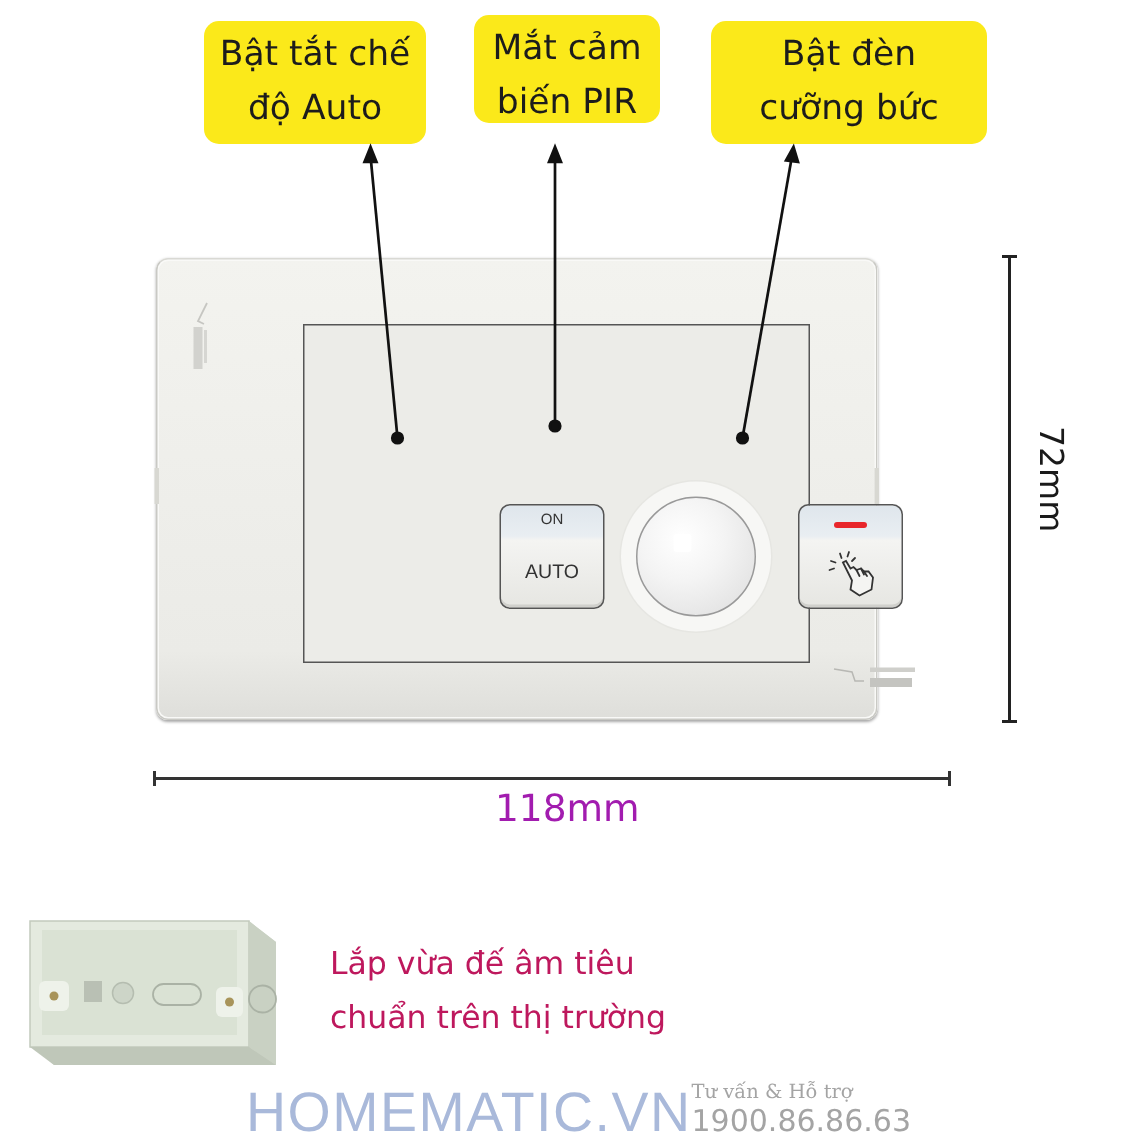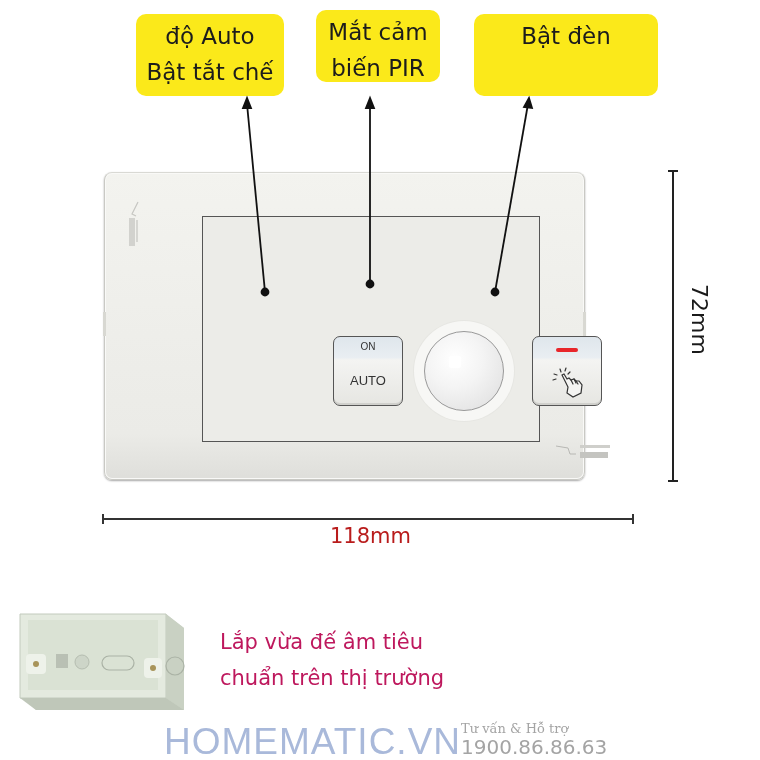--- a/index.html
+++ b/index.html
@@ -46,44 +46,45 @@
   svg.lines { position:absolute; left:0; top:0; width:760px; height:760px; pointer-events:none; }
 
   .dim-v { position:absolute; left:672px; top:170px; width:2px; height:312px; background:#222; }
   .dim-v::before, .dim-v::after { content:""; position:absolute; left:-4px; width:10px; height:2px; background:#222; }
   .dim-v::before { top:0; } .dim-v::after { bottom:0; }
   .dim-v-label { position:absolute; left:672px; top:284px; transform:rotate(90deg); transform-origin:left top;
                  font-size:22px; color:#1a1a1a; width:100px; left:712px; }
   .dim-h { position:absolute; left:102px; top:518px; width:532px; height:2px; background:#333; }
   .dim-h::before, .dim-h::after { content:""; position:absolute; top:-4px; width:2px; height:10px; background:#333; }
   .dim-h::before { left:0; } .dim-h::after { right:0; }
-  .dim-h-label { position:absolute; left:330px; top:524px; font-size:21px; color:#b91c1c; }
+  .dim-h-label { position:absolute; left:330px; top:524px; font-size:25px; color:#a21caf; }
 
   .box-img { position:absolute; left:16px; top:606px; width:172px; height:106px; }
   .note { position:absolute; left:220px; top:624px; font-size:21px; line-height:36px; color:#be185d; }
 
   .brand { position:absolute; left:164px; top:722px; font-size:37px; color:#a9b9da; letter-spacing:1px;
            font-family:"Liberation Sans", sans-serif; line-height:40px; }
   .support { position:absolute; left:461px; top:722px; color:#a4a4a4; font-family:"DejaVu Serif", serif; }
   .support .t1 { font-size:13px; line-height:14px; display:block; }
   .support .t2 { font-size:20px; line-height:22px; display:block; font-family:"DejaVu Sans", sans-serif; }
 </style>
 </head>
 <body>
 
 <div class="callout" id="c1">
+  <span>Bật tắt chế</span>
   <span>độ Auto</span>
-  <span>Bật tắt chế</span>
 </div>
 <div class="callout" id="c2">
   <span>Mắt cảm</span>
   <span>biến PIR</span>
 </div>
 <div class="callout" id="c3">
   <span>Bật đèn</span>
+  <span>cưỡng bức</span>
 </div>
 
 <div class="plate">
   <div class="rim"></div>
   <div class="side-tab" style="left:-1px"></div>
   <div class="side-tab" style="right:-1px"></div>
   <svg class="logo-l" viewBox="0 0 16 50">
     <path d="M12 2 L6 14 L10 16" stroke="#c6c6c2" fill="none" stroke-width="1.2"></path>
     <rect x="3" y="18" width="6" height="28" fill="#d2d2ce"></rect>
     <rect x="10" y="20" width="2" height="22" fill="#d6d6d2"></rect>

